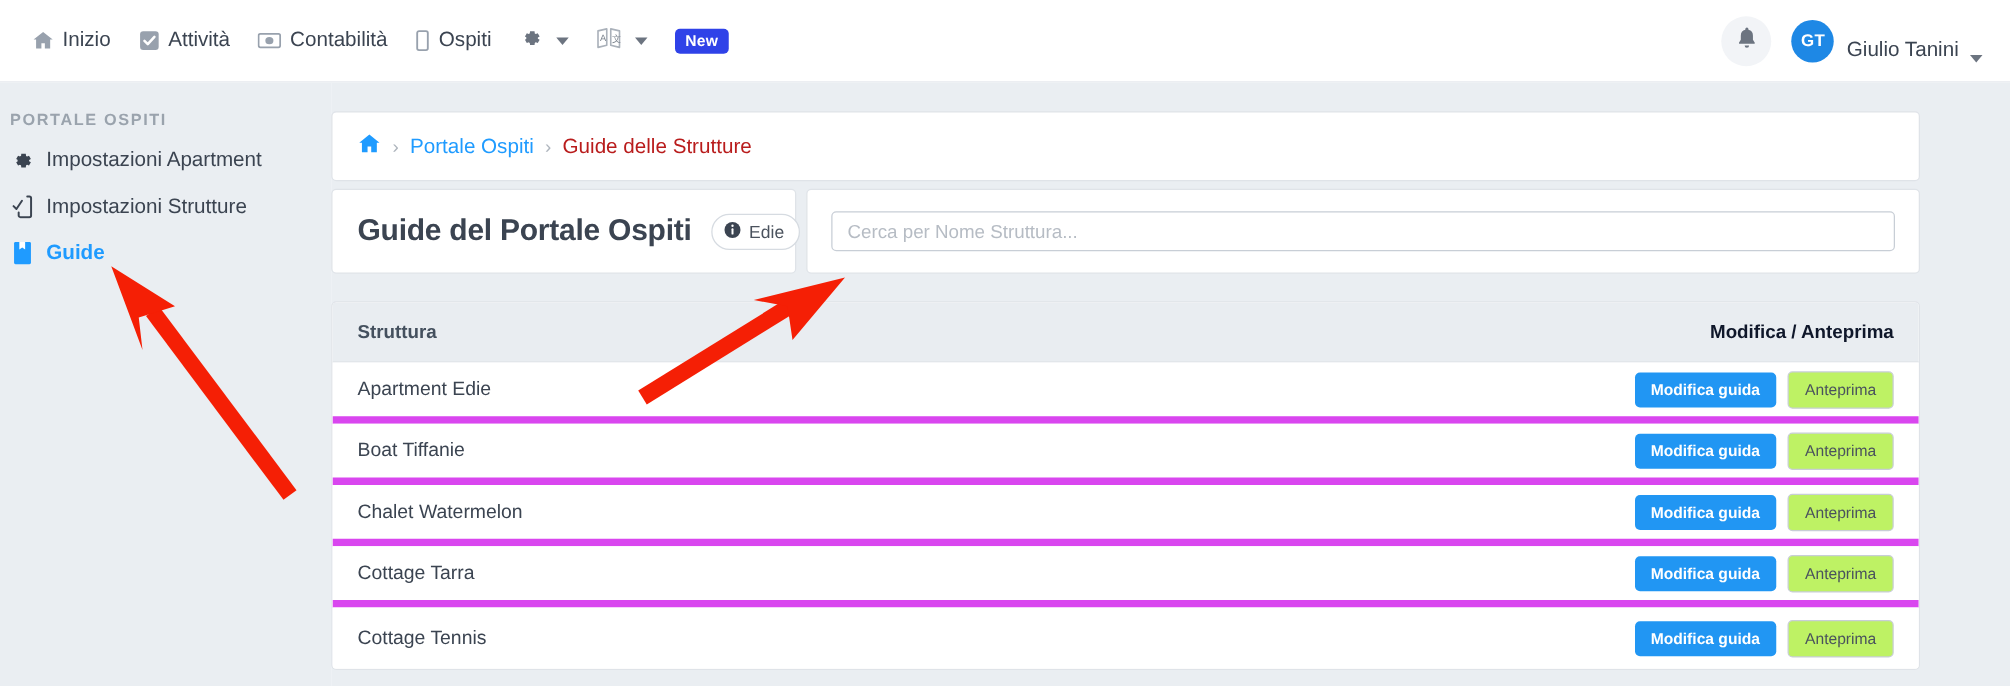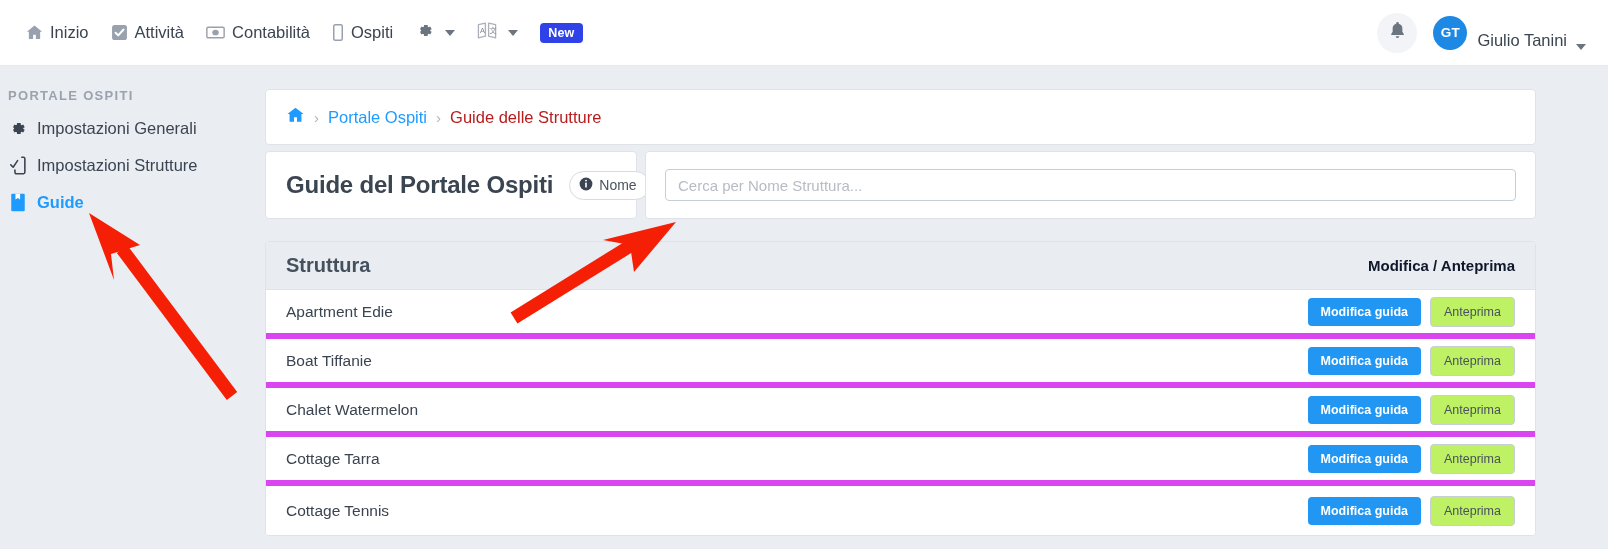--- a/index.html
+++ b/index.html
@@ -118,21 +118,21 @@
   .search-input::placeholder { color: #b6bcc4; }
 
   .tablecard {
     position: absolute; left: 0px; top: 175px; width: 1271px;
     border: 1px solid #dfe3e8; border-radius: 4px; background: #fff; overflow: hidden;
   }
   .thead {
     background: #e9edf1; height: 48px; display: flex; align-items: center;
     border-bottom: 1px solid #dfe3e8;
   }
-  .th-name { font-size: 20px; font-weight: 700; color: #44505e; padding-left: 20px; }
+  .th-name { font-size: 15px; font-weight: 700; color: #44505e; padding-left: 20px; }
   .th-act  { font-size: 15px; font-weight: 700; color: #0f172a; margin-left: auto; padding-right: 20px; }
 
   .trow {
     height: 49px; display: flex; align-items: center; border-bottom: 6px solid #d946ef;
     background: #fff;
   }
   .trow:last-child { border-bottom: none; }
   .td-name { font-size: 15.5px; color: #3b4451; padding-left: 20px; }
   .td-act { margin-left: auto; display: flex; align-items: center; gap: 9px; padding-right: 20px; }
   .btn-edit {
@@ -242,21 +242,21 @@
   <div class="sidebar">
     <div class="side-title">PORTALE OSPITI</div>
 
     <div class="side-item">
       <span class="side-ic">
         <svg width="19" height="19" viewBox="0 0 20 20" fill="#3b4451">
           <path d="M10 6.4a3.6 3.6 0 100 7.2 3.6 3.6 0 000-7.2zm0 5.4a1.8 1.8 0 110-3.6 1.8 1.8 0 010 3.6z"></path>
           <path d="M17.6 11.4l-1.5-.9a6.4 6.4 0 000-1l1.5-.9-1.6-2.8-1.6.7a6.6 6.6 0 00-.9-.5l-.2-1.7H9.5l-.2 1.7c-.3.1-.6.3-.9.5l-1.6-.7-1.6 2.8 1.5.9a6.4 6.4 0 000 1l-1.5.9 1.6 2.8 1.6-.7c.3.2.6.4.9.5l.2 1.7h3.8l.2-1.7c.3-.1.6-.3.9-.5l1.6.7z"></path>
         </svg>
       </span>
-      <span>Impostazioni Generali</span>
+      <span>Impostazioni Apartment</span>
     </div>
 
     <div class="side-item">
       <span class="side-ic">
         <svg width="18" height="19" viewBox="0 0 16 18">
           <path d="M11.6 1.2h1.6a1.3 1.3 0 011.3 1.3v13a1.3 1.3 0 01-1.3 1.3H6.4a1.3 1.3 0 01-1.3-1.3v-2.2" stroke="#3b4451" stroke-width="1.5" fill="none" stroke-linecap="round"></path>
           <path d="M1.2 8.4 3.4 10.6 7.6 4.4" stroke="#3b4451" stroke-width="1.5" fill="none" stroke-linecap="round" stroke-linejoin="round"></path>
         </svg>
       </span>
       <span>Impostazioni Strutture</span>
@@ -290,21 +290,21 @@
     <div class="card titlecard">
       <span class="title-h">Guide del Portale Ospiti</span>
       <span class="info-btn">
         <span>
           <svg width="14" height="14" viewBox="0 0 14 14">
               <circle cx="7" cy="7" r="6.4" fill="#3b4451"></circle>
               <rect x="6.2" y="5.6" width="1.6" height="5" rx=".7" fill="#fff"></rect>
               <circle cx="7" cy="3.6" r=".95" fill="#fff"></circle>
             </svg>
         </span>
-        <span>Nome</span>
+        <span>Edie</span>
       </span>
     </div>
 
     <div class="card searchcard">
       <input class="search-input" type="text" placeholder="Cerca per Nome Struttura..." style="">
     </div>
 
     <div class="tablecard">
       <div class="thead">
         <span class="th-name">Struttura</span>

